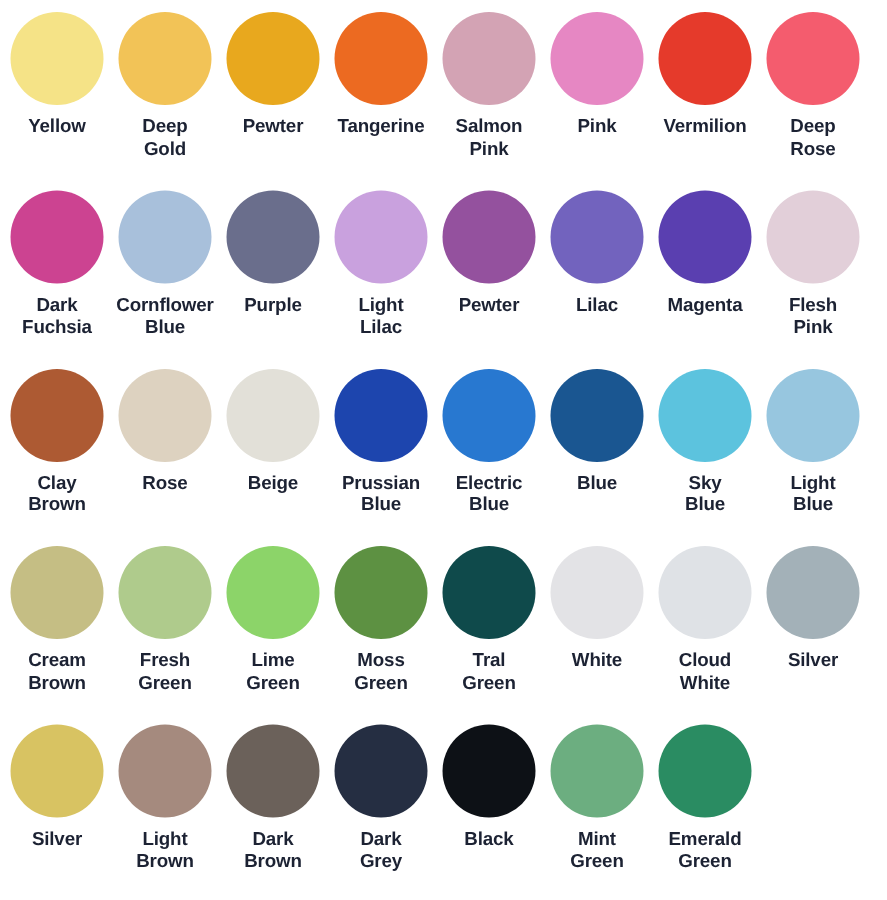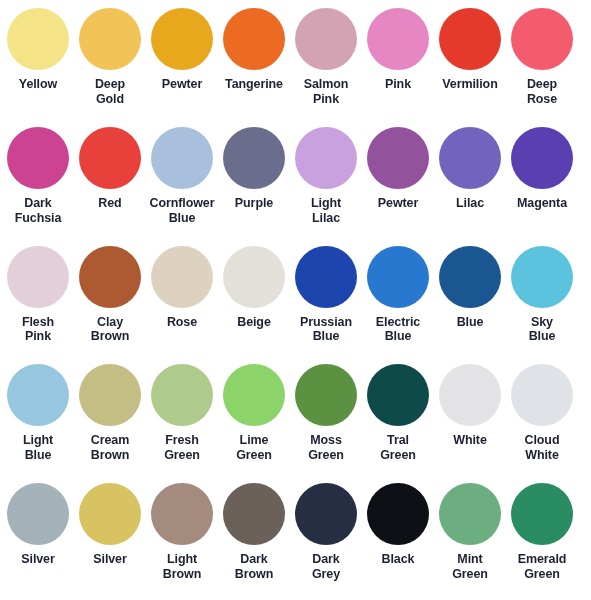--- a/index.html
+++ b/index.html
@@ -84,24 +84,20 @@
     </div>
     <div class="swatch-cell">
       <div class="swatch-dot" style="background: rgb(244, 92, 110);"></div>
       <div class="swatch-label">Deep<br>Rose</div>
     </div>
     <div class="swatch-cell">
       <div class="swatch-dot" style="background: rgb(204, 67, 145);"></div>
       <div class="swatch-label">Dark<br>Fuchsia</div>
     </div>
     <div class="swatch-cell">
-      <div class="swatch-dot" style="background: rgb(232, 65, 60);"></div>
-      <div class="swatch-label">Red</div>
-    </div>
-    <div class="swatch-cell">
       <div class="swatch-dot" style="background: rgb(168, 192, 219);"></div>
       <div class="swatch-label">Cornflower<br>Blue</div>
     </div>
     <div class="swatch-cell">
       <div class="swatch-dot" style="background: rgb(106, 110, 140);"></div>
       <div class="swatch-label">Purple</div>
     </div>
     <div class="swatch-cell">
       <div class="swatch-dot" style="background: rgb(201, 161, 222);"></div>
       <div class="swatch-label">Light<br>Lilac</div>

